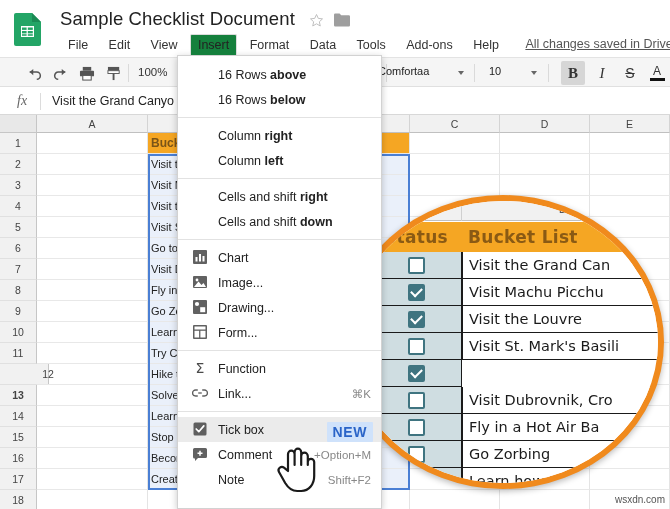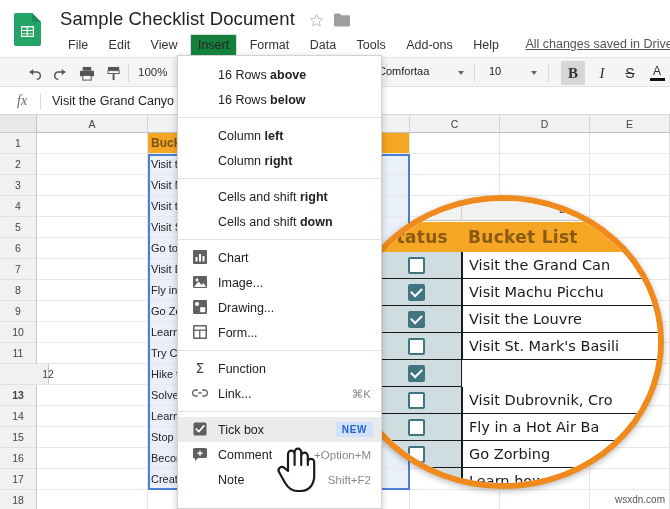--- a/index.html
+++ b/index.html
@@ -119,21 +119,21 @@
   .dd-sep { height:1px; background:#e2e2e2; margin:5px 0; }
   .dd-icon {
     position:absolute; left:14px; top:4px; width:16px; height:16px;
     display:flex; align-items:center; justify-content:center;
   }
   .dd-shortcut {
     position:absolute; right:10px; font-size:11.5px; color:#888;
   }
   .badge-new {
     position:absolute; right:8px; top:5px;
-    background:#cfe2fb; color:#2a64c8; font-size:10px; font-weight:bold;
+    background:#cfe2fb; color:#2a64c8; font-size:14px; font-weight:bold;
     letter-spacing:.6px; padding:2px 6px; border-radius:1px;
   }
   .b { font-weight:bold; }
 
   
   .magnifier {
     position:absolute; left:342px; top:195px; width:322px; height:294px;
     border-radius:50%; overflow:hidden;
     border:6px solid #f08a1d; background:#fff;
     box-shadow:0 2px 6px rgba(0,0,0,.28); z-index:40;
@@ -414,24 +414,24 @@
   <div class="dropdown">
     <div id="dd-body" style="padding-top: 6px;">
         <div class="dd-item">
           <span>16 Rows <span class="b">above</span></span>
         </div>
         <div class="dd-item">
           <span>16 Rows <span class="b">below</span></span>
         </div>
         <div class="dd-sep"></div>
         <div class="dd-item">
+          <span>Column <span class="b">right</span></span>
+        </div>
+        <div class="dd-item">
           <span>Column <span class="b">left</span></span>
-        </div>
-        <div class="dd-item">
-          <span>Column <span class="b">right</span></span>
         </div>
         <div class="dd-sep"></div>
         <div class="dd-item">
           <span>Cells and shift <span class="b">right</span></span>
         </div>
         <div class="dd-item">
           <span>Cells and shift <span class="b">down</span></span>
         </div>
         <div class="dd-sep"></div>
         <div class="dd-item">

